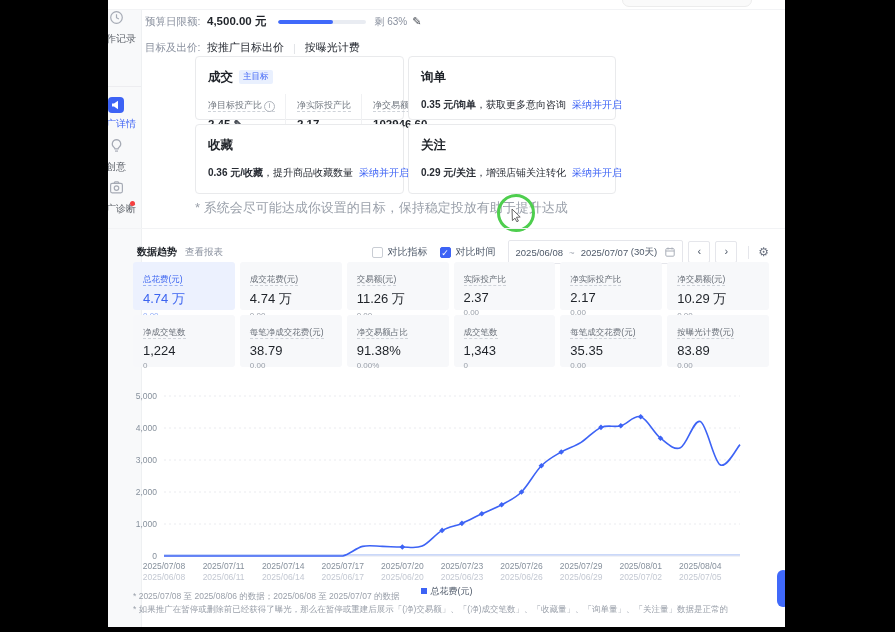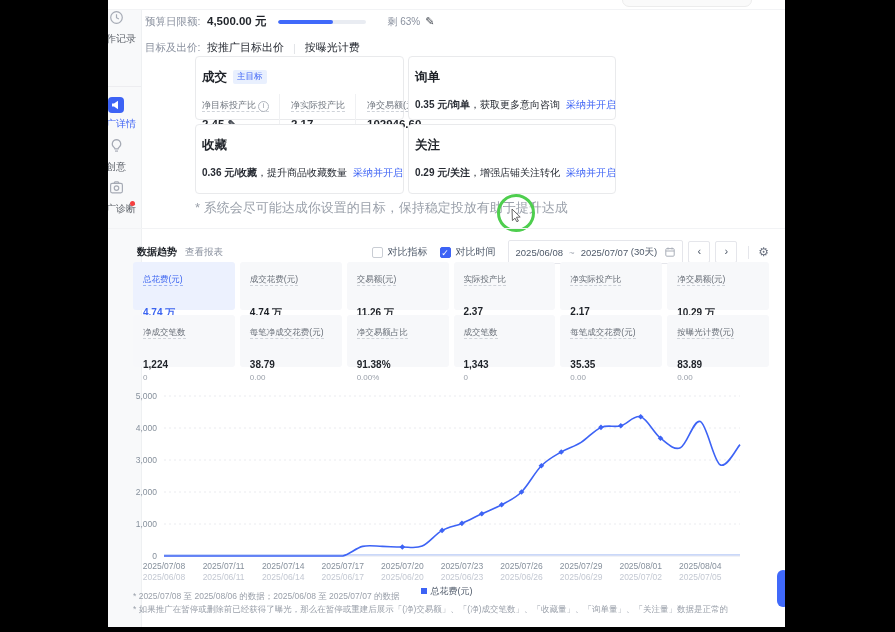--- a/index.html
+++ b/index.html
@@ -18,27 +18,27 @@
   .reddot{position:absolute;right:3px;top:21px;width:5px;height:5px;border-radius:50%;background:#f53f3f;}
   .rail-div{position:absolute;left:0;top:76px;width:33px;height:1px;background:#ededf0;}
   
   .row{position:absolute;left:37px;display:flex;align-items:center;}
   .row-budget{top:14px;}
   .row-bid{top:40px;}
   .lbl{font-size:10.5px;color:#8a919f;width:62px;}
   .bold-val{font-size:11.5px;font-weight:bold;color:#1f2329;margin-right:12px;}
   .pbar{width:88px;height:4px;border-radius:2px;background:#e9ecf2;margin-right:8px;position:relative;overflow:hidden;}
   .pbar i{position:absolute;left:0;top:0;bottom:0;border-radius:2px;background:#4069fa;}
-  .rem{font-size:10px;color:#8a919f;margin-right:5px;margin-left:13px;}
+  .rem{font-size:10px;color:#8a919f;margin-right:5px;}
   .pencil{font-size:11px;color:#4a4f57;cursor:pointer;}
   .bid-opt{font-size:11px;color:#272b33;font-weight:500;cursor:pointer;}
   .bid-sep{color:#e0e2e6;margin:0 9px;font-size:11px;}
   
   .goal-grid{position:absolute;left:87px;top:56px;display:grid;grid-template-columns:209px 208px;grid-template-rows:64px 70px;gap:4px;}
-  .gcard{border:1px solid #e9eaec;border-radius:4px;padding:10px 6px;box-sizing:border-box;background:#fff;}
+  .gcard{border:1px solid #e9eaec;border-radius:4px;padding:10px 12px;box-sizing:border-box;background:#fff;}
   .gtitle{font-size:12.5px;font-weight:bold;color:#1f2329;display:inline-block;}
   .gbadge{display:inline-block;margin-left:6px;font-size:8.5px;color:#3d63f5;background:#e9f0fe;border-radius:2px;padding:1px 4px;vertical-align:2px;}
   .gmetrics{display:flex;margin-top:8px;}
   .gcol{padding-right:10px;}
   .gcol + .gcol{border-left:1px solid #f0f1f3;padding-left:11px;}
   .gmlabel{font-size:9px;color:#6f757e;border-bottom:1px dashed #cfd3d9;padding-bottom:1px;white-space:nowrap;}
   .gmval{font-size:11.5px;font-weight:bold;color:#1f2329;margin-top:6px;white-space:nowrap;}
   .ginfo{display:inline-block;width:9px;height:9px;line-height:8px;border:1px solid #b0b5bd;border-radius:50%;font-size:7px;color:#9096a0;text-align:center;border-bottom:1px solid #b0b5bd !important;margin-left:2px;vertical-align:0px;}
   .gdesc{margin-top:12px;font-size:10px;color:#272b33;white-space:nowrap;}
   .gdesc b{font-weight:bold;text-align:center;}
@@ -59,21 +59,21 @@
   .datebox{display:flex;align-items:center;border:1px solid #e5e6eb;border-radius:2px;height:22px;padding:0 7px;font-size:9.5px;color:#4e5969;background:#fff;cursor:pointer;}
   .datebox .sep{color:#a9aeb8;margin:0 6px;}
   .datebox .cal{margin-left:8px;display:inline-flex;}
   .navbtn{width:20px;height:20px;border:1px solid #e5e6eb;border-radius:2px;background:#fff;color:#4e5969;font-size:11px;line-height:18px;text-align:center;margin-left:5px;cursor:pointer;}
   .vsep{width:1px;height:13px;background:#e5e6eb;margin:0 9px 0 11px;}
   .gear{font-size:12px;color:#6b7280;cursor:pointer;}
   
   .metric-grid{position:absolute;left:25px;top:262px;width:636px;display:grid;grid-template-columns:repeat(6,1fr);grid-template-rows:48px 52px;gap:5px;}
   .mcard{background:#f7f8fa;border-radius:3px;padding:6px 10px;box-sizing:border-box;cursor:pointer;}
   .mlabel{font-size:8.5px;color:#696f78;border-bottom:1px dashed #cfd3d9;padding-bottom:1px;white-space:nowrap;}
-  .mval{font-size:10px;font-weight:bold;color:#1f2329;margin-top:20px;}
+  .mval{font-size:13px;font-weight:normal;color:#1f2329;margin-top:4px;}
   .msub{font-size:8px;color:#9aa0aa;margin-top:3px;}
   .mcard.sel{background:#ecf1fe;}
   .mcard.sel .mlabel{color:#3b64f0;border-color:#9ab1f5;}
   .mcard.sel .mval{color:#3b64f0;}
   .mcard.sel .msub{color:#8fabf7;}
   
   .chart{position:absolute;left:20px;top:392px;}
   .legend{position:absolute;left:0;top:585px;width:677px;text-align:center;font-size:9px;color:#4e5969;}
   .legend i{display:inline-block;width:6px;height:6px;background:#3d63f5;margin-right:4px;}
   .fnote1{position:absolute;left:25px;top:591px;font-size:8.5px;color:#9aa0aa;}

